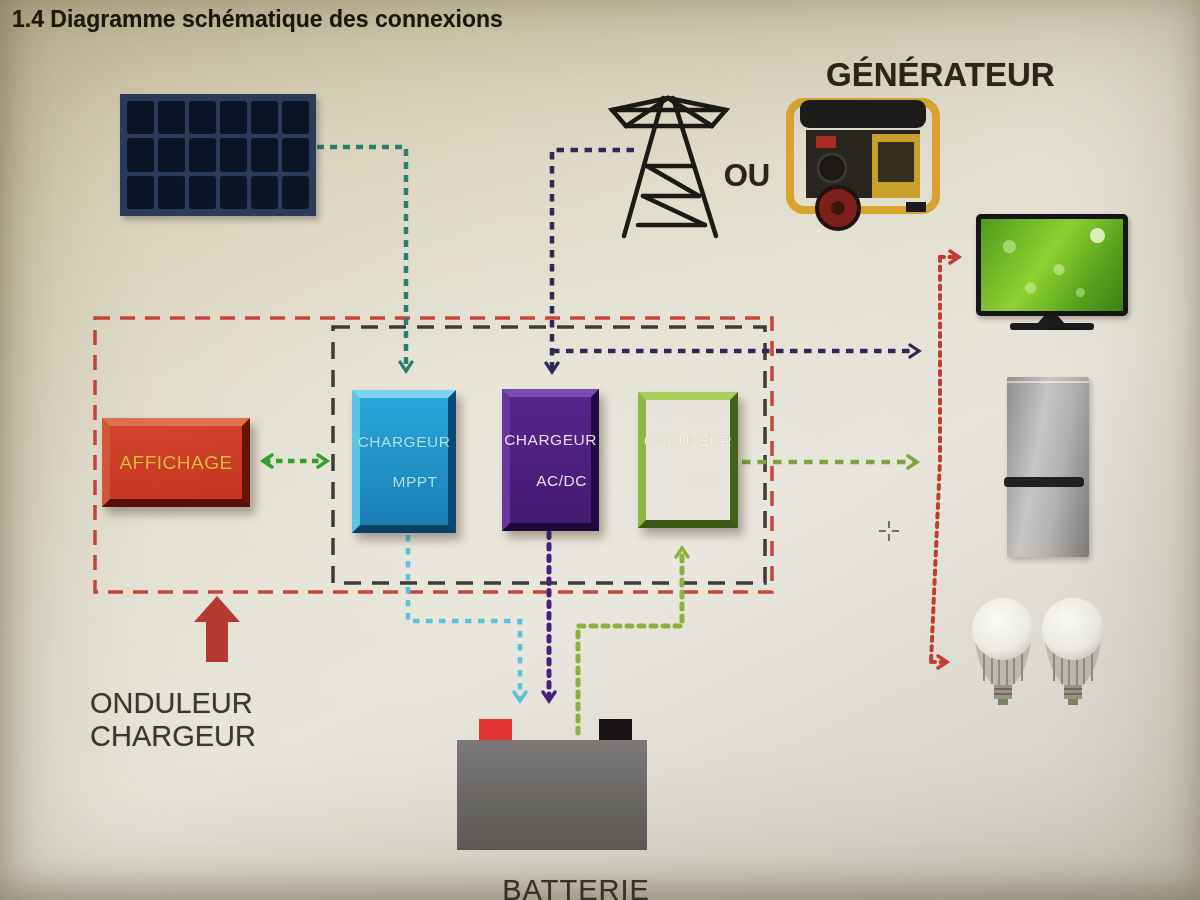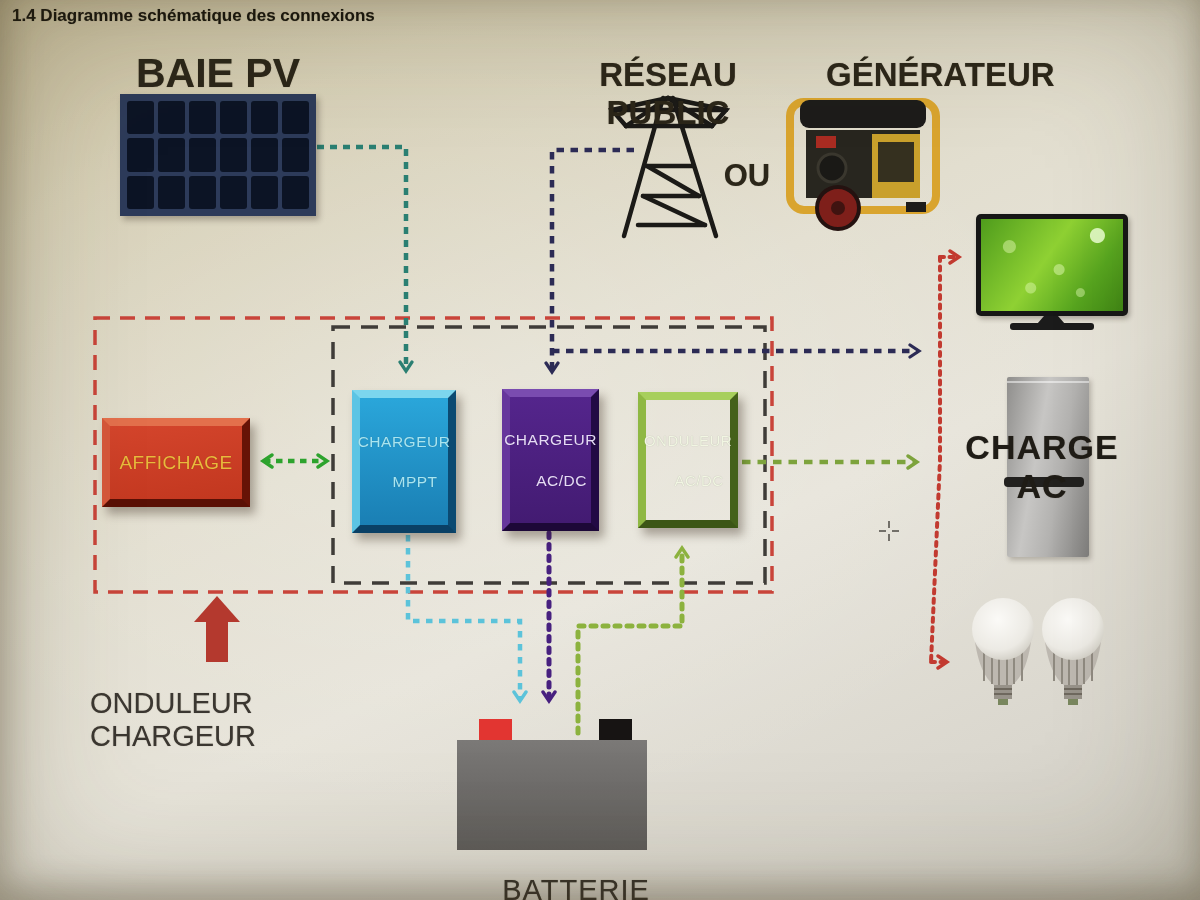--- a/index.html
+++ b/index.html
@@ -69,27 +69,24 @@
   #unit-arrow-stem{left:206px;top:620px;width:22px;height:42px;background:#b4392e;z-index:3;}
   
   #cursor{left:878px;top:520px;z-index:9;}
 </style>
 </head>
 <body>
 
 <div id="canvas">
   <div class="glare"></div>
 
-  <div class="label" style="left:12px;top:6px;font-size:17px;font-weight:700;color:#17150f;text-align:right;">1.4 Diagramme schématique des connexions</div>
-
-  <div class="label" style="left:120px;top:50px;width:196px;font-size:41px;font-weight:600;">BAIE PV</div>
-  <div class="label" style="left:552px;top:56px;width:232px;font-size:33px;font-weight:600;">RÉSEAU PUBLIC</div>
+  <div class="label" style="left:12px;top:6px;font-size:23px;font-weight:700;color:#17150f;text-align:right;">1.4 Diagramme schématique des connexions</div>
+
   <div class="label" style="left:722px;top:158px;width:50px;font-size:31px;font-weight:600;">OU</div>
   <div class="label" style="left:826px;top:56px;width:206px;font-size:33px;font-weight:600;">GÉNÉRATEUR</div>
-  <div class="label" style="left:952px;top:428px;width:180px;font-size:34px;font-weight:600;letter-spacing:1px;color:#1f1c16;z-index:6;">CHARGE AC</div>
   <div class="label" style="left:90px;top:666px;width:260px;font-size:29px;font-weight:500;color:#3b3731;text-align:left;margin-top:21px;">ONDULEUR CHARGEUR</div>
   <div class="label" style="left:471px;top:854px;width:210px;font-size:29px;font-weight:500;color:#38342e;letter-spacing:1px;margin-top:20px;">BATTERIE</div>
 
   <svg id="wires" width="1200" height="900" viewBox="0 0 1200 900">
     <defs>
       <marker id="mk-teal" markerUnits="userSpaceOnUse" markerWidth="22" markerHeight="22" refX="10" refY="8" orient="auto-start-reverse">
         <path d="M2,2 L11,8 L2,14" fill="none" stroke="#2a7f72" stroke-width="3.2" stroke-linecap="round"></path>
         </marker>
       <marker id="mk-navy" markerUnits="userSpaceOnUse" markerWidth="22" markerHeight="22" refX="10" refY="8" orient="auto-start-reverse">
         <path d="M2,2 L11,8 L2,14" fill="none" stroke="#2c2b55" stroke-width="3.2" stroke-linecap="round"></path>

